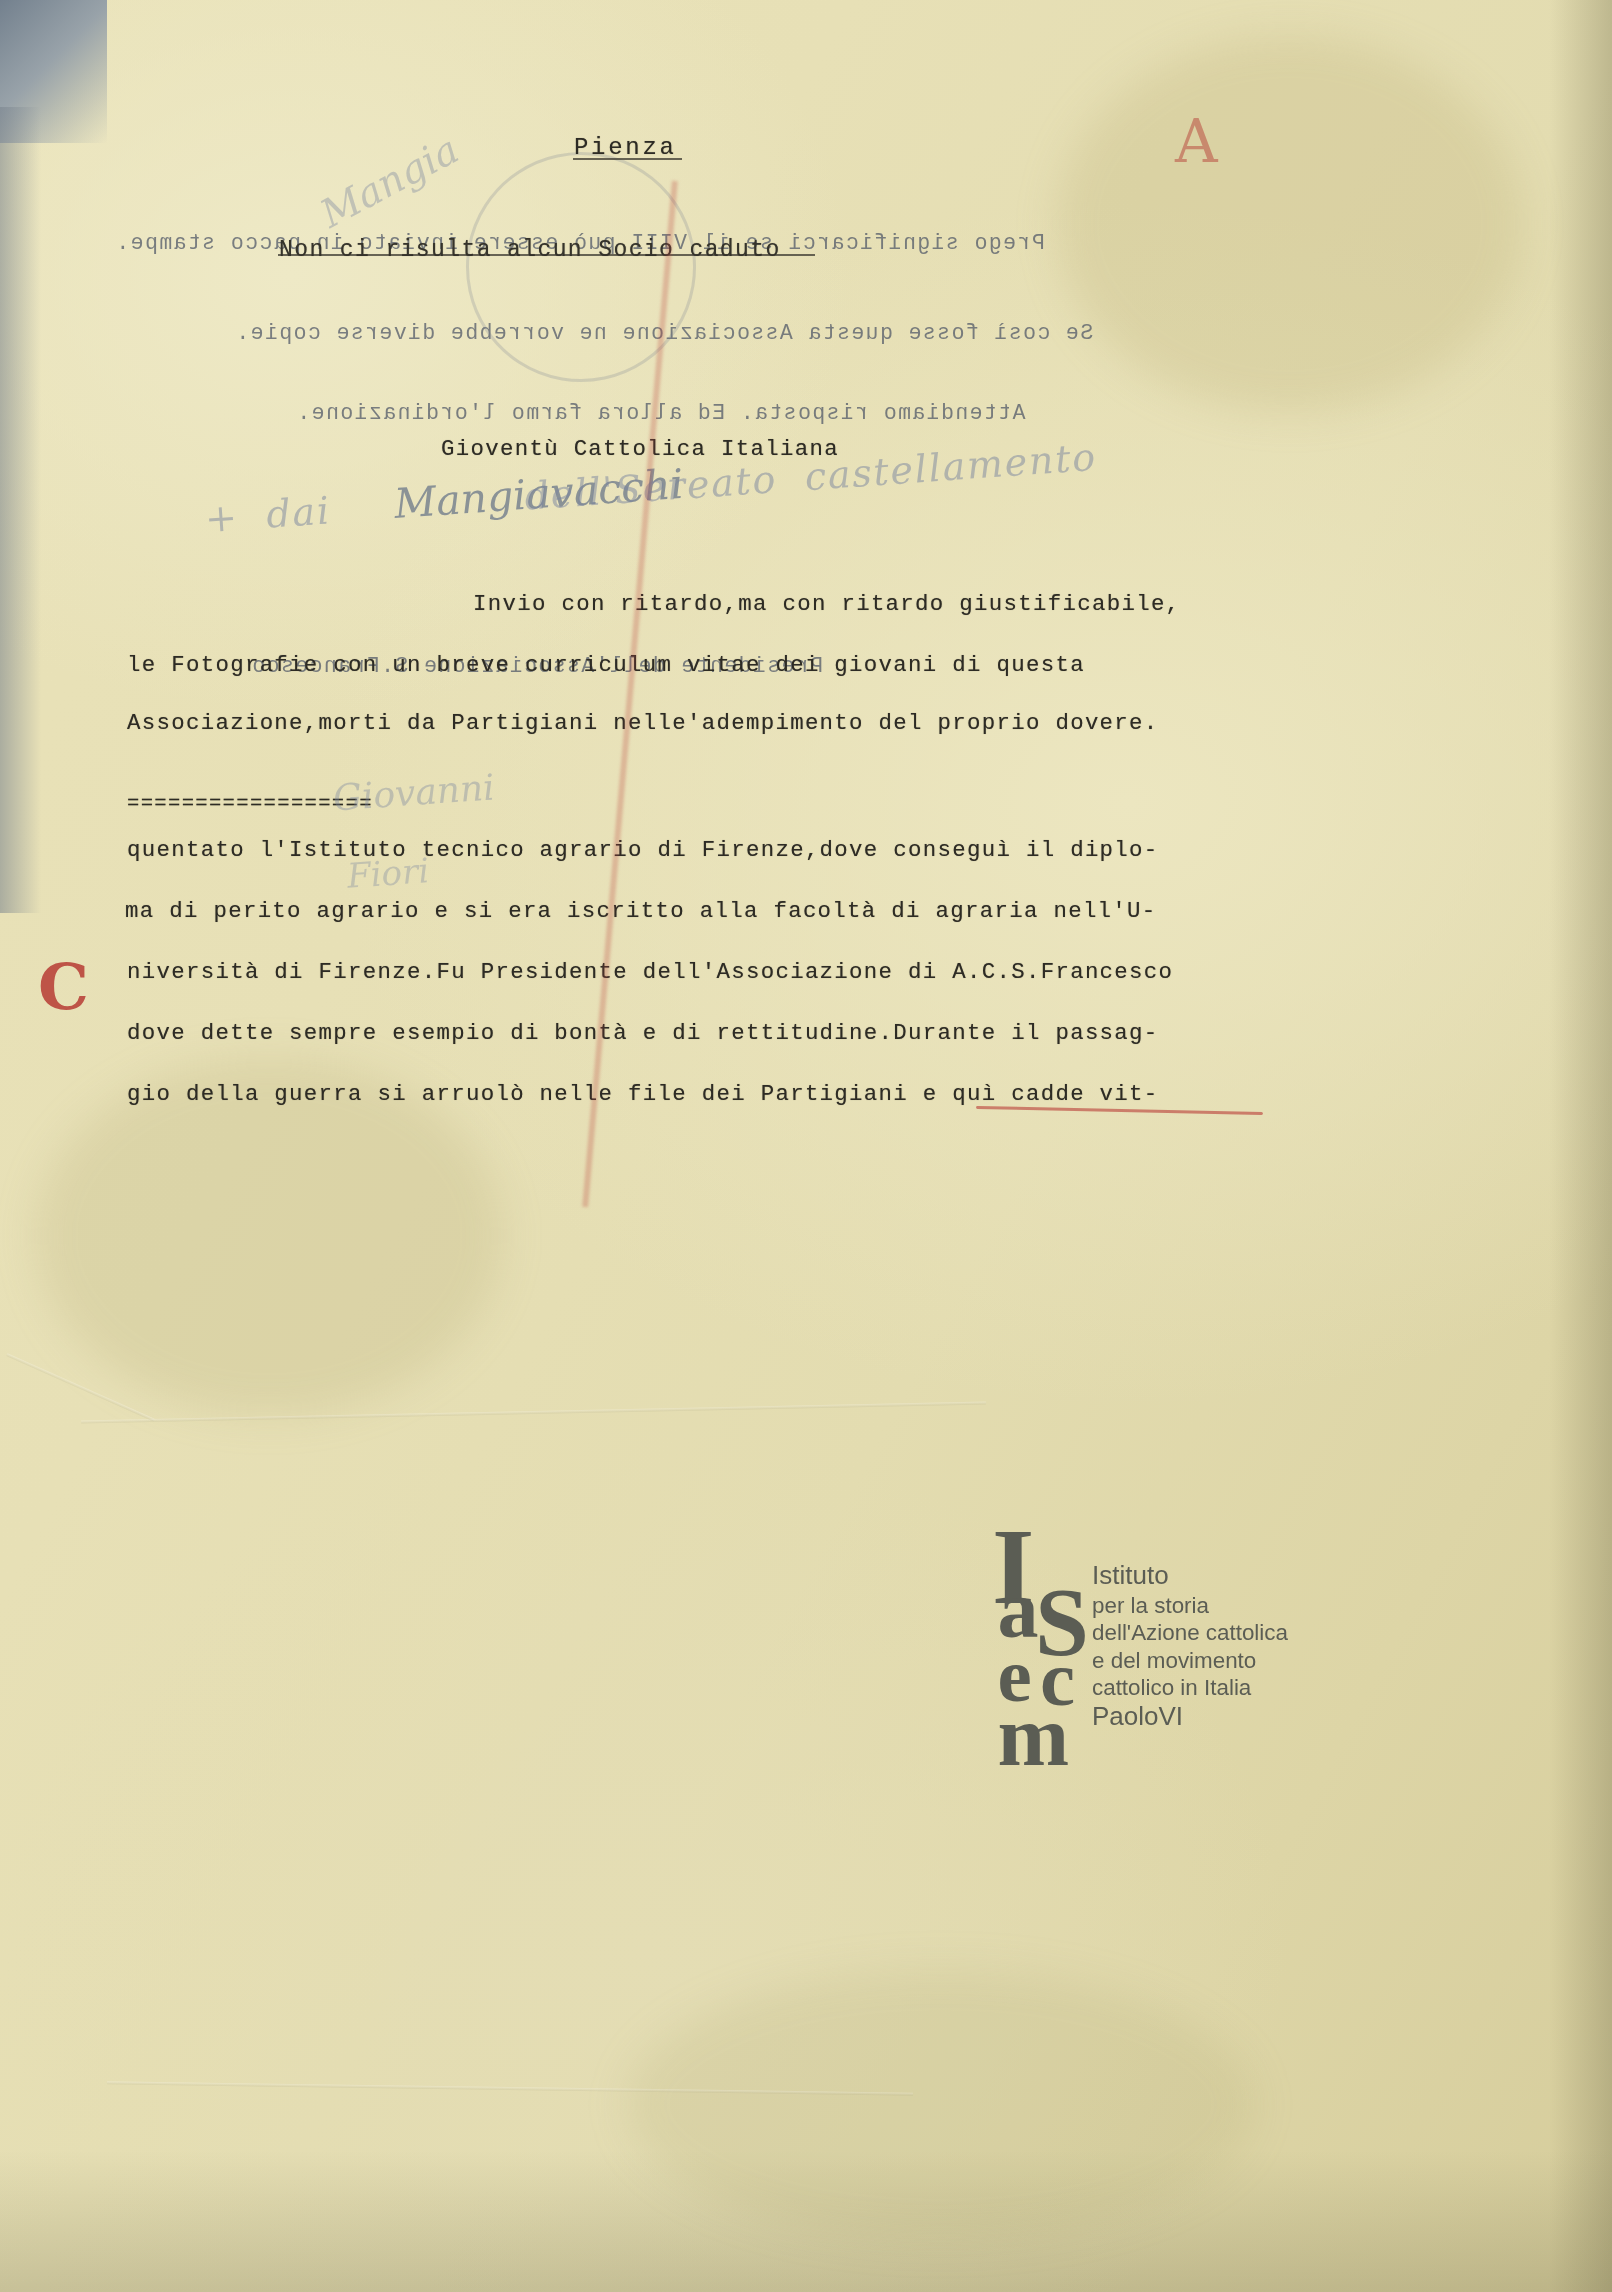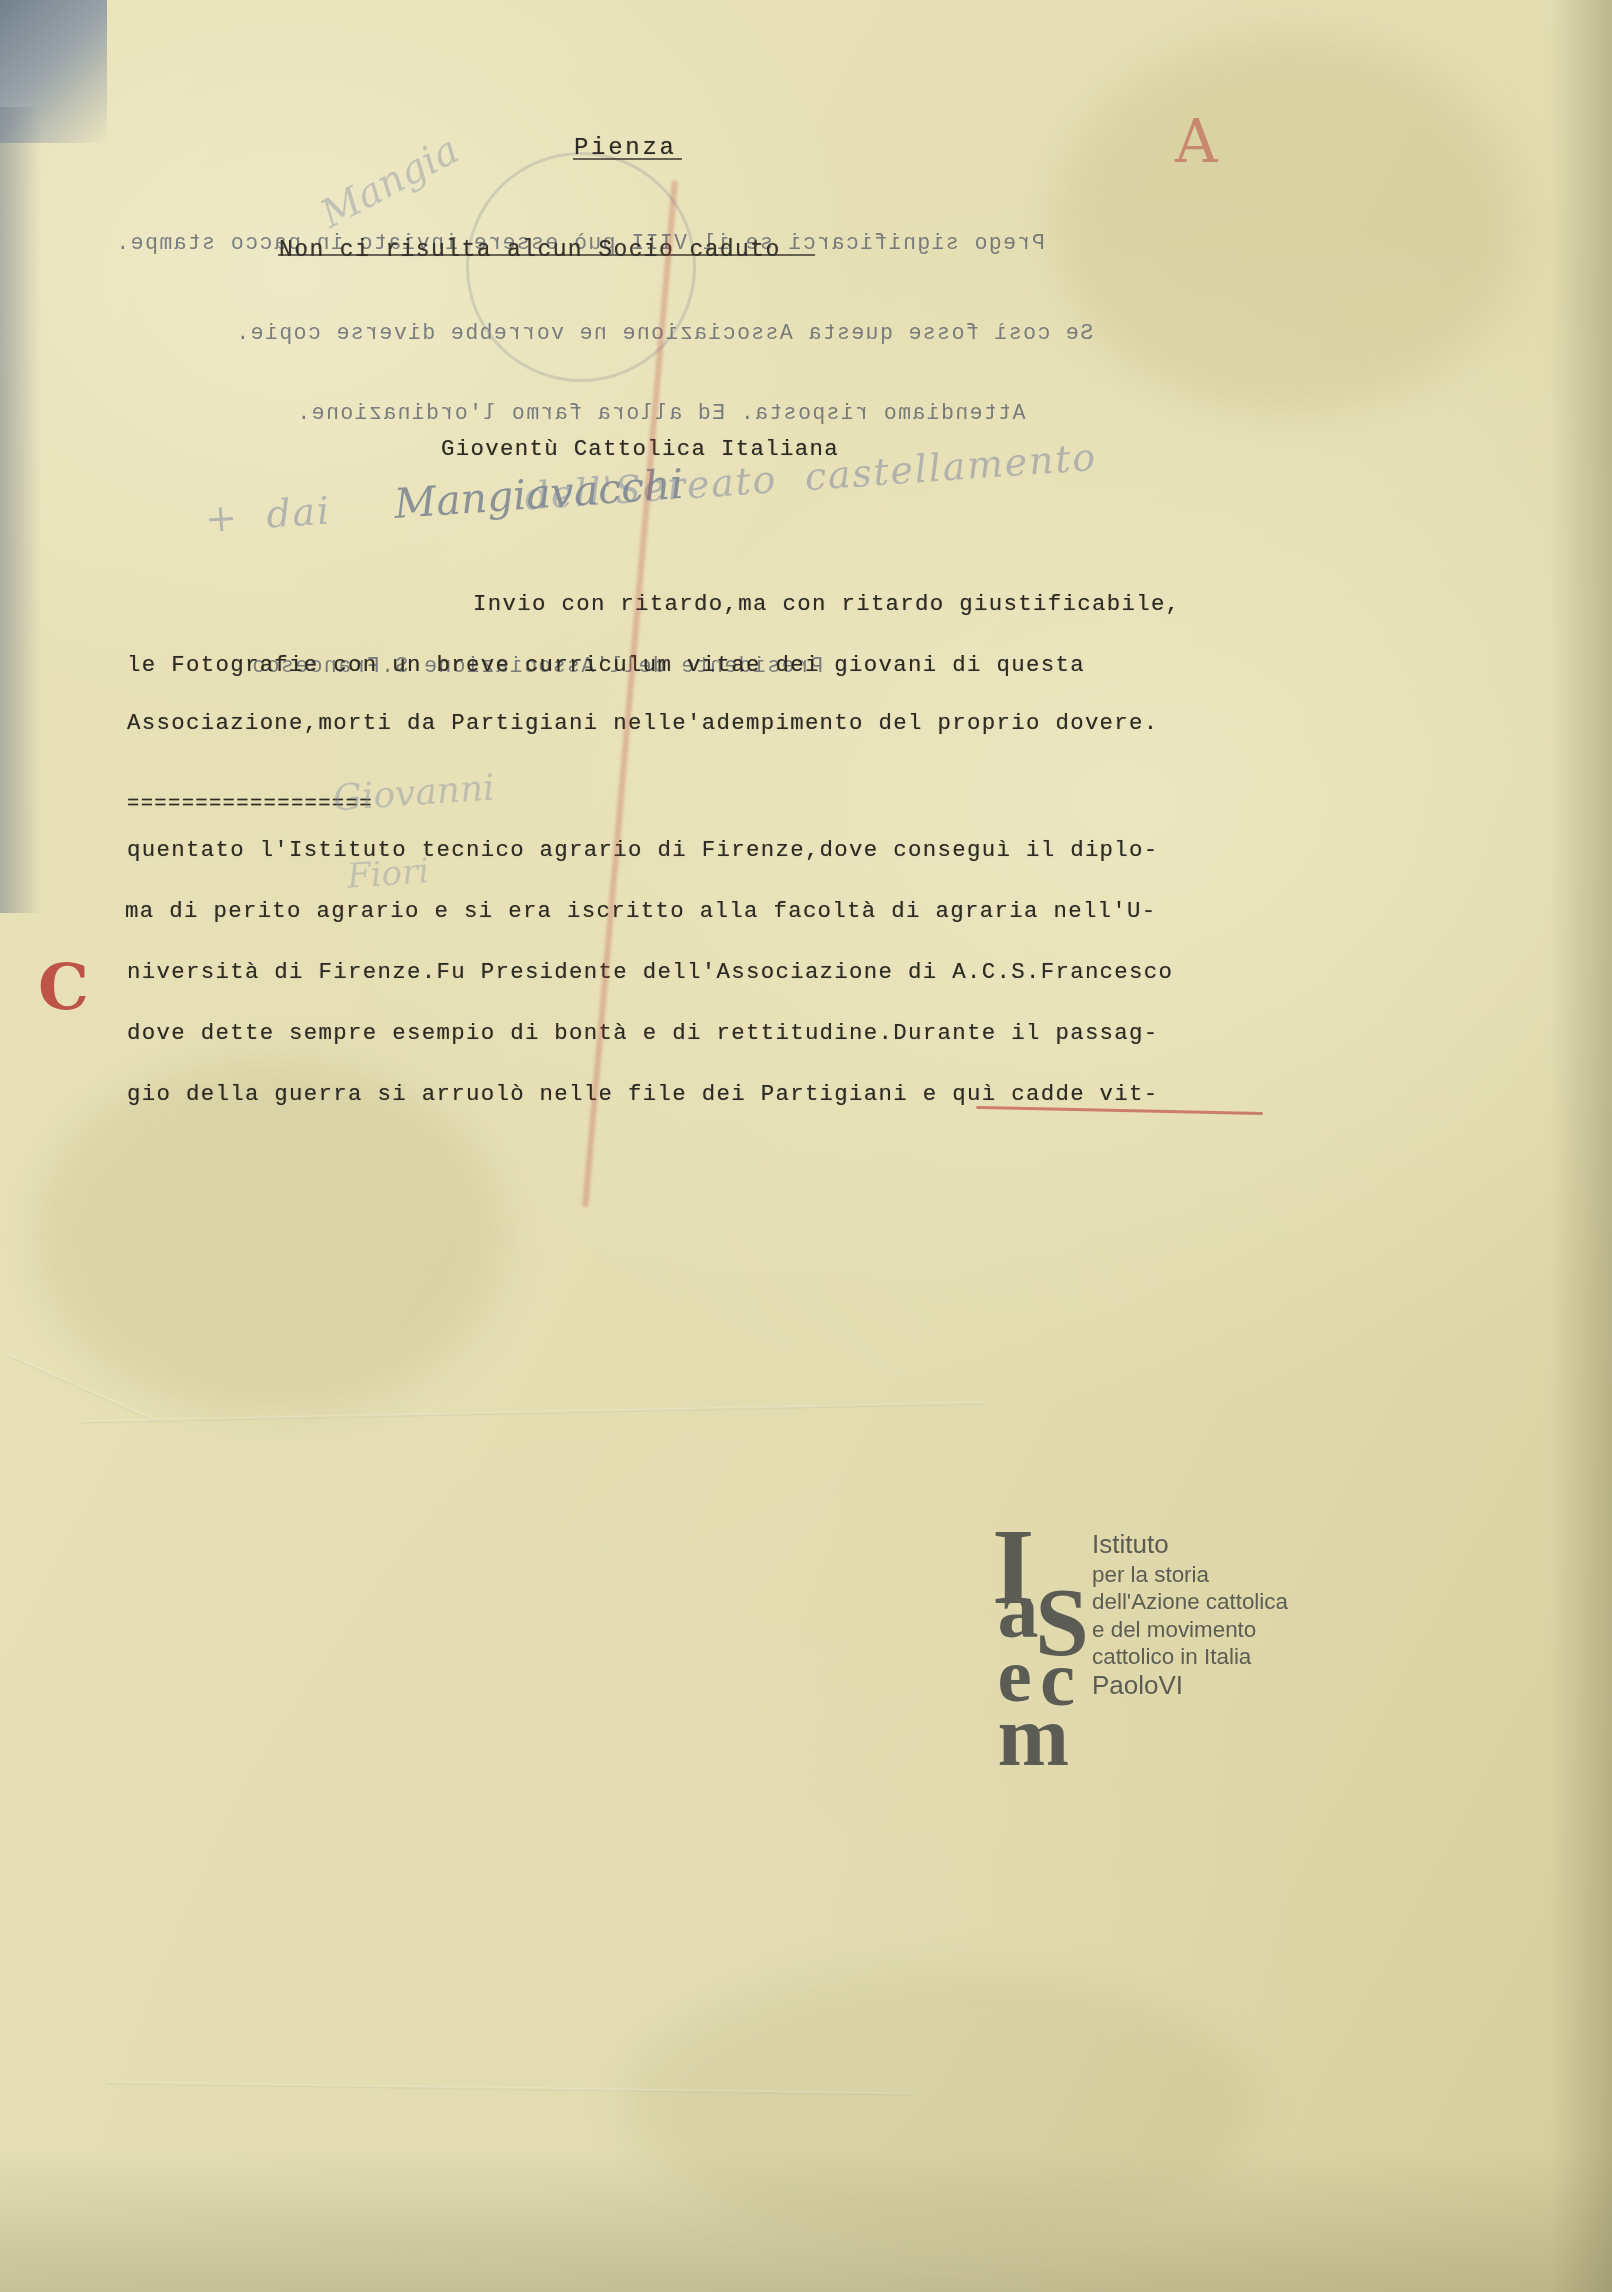--- a/index.html
+++ b/index.html
@@ -147,21 +147,21 @@
   }
   .logo .words {
     position: absolute;
     left: 100px;
     top: 7.2px;
     font-family: "Liberation Sans", sans-serif;
     font-size: 22.4px;
     line-height: 1.22;
     color: #5b5d54;
   }
-  .logo .words .first { font-size: 26px; }
+  .logo .words .first { font-size: 26px; margin-top: 31px; }
 </style>
 </head>
 <body>
 
 <div id="page">
 
   <div class="paper"></div>
   <div class="gutter"></div>
   <div class="gutter2"></div>
   <div class="edge-right"></div>

